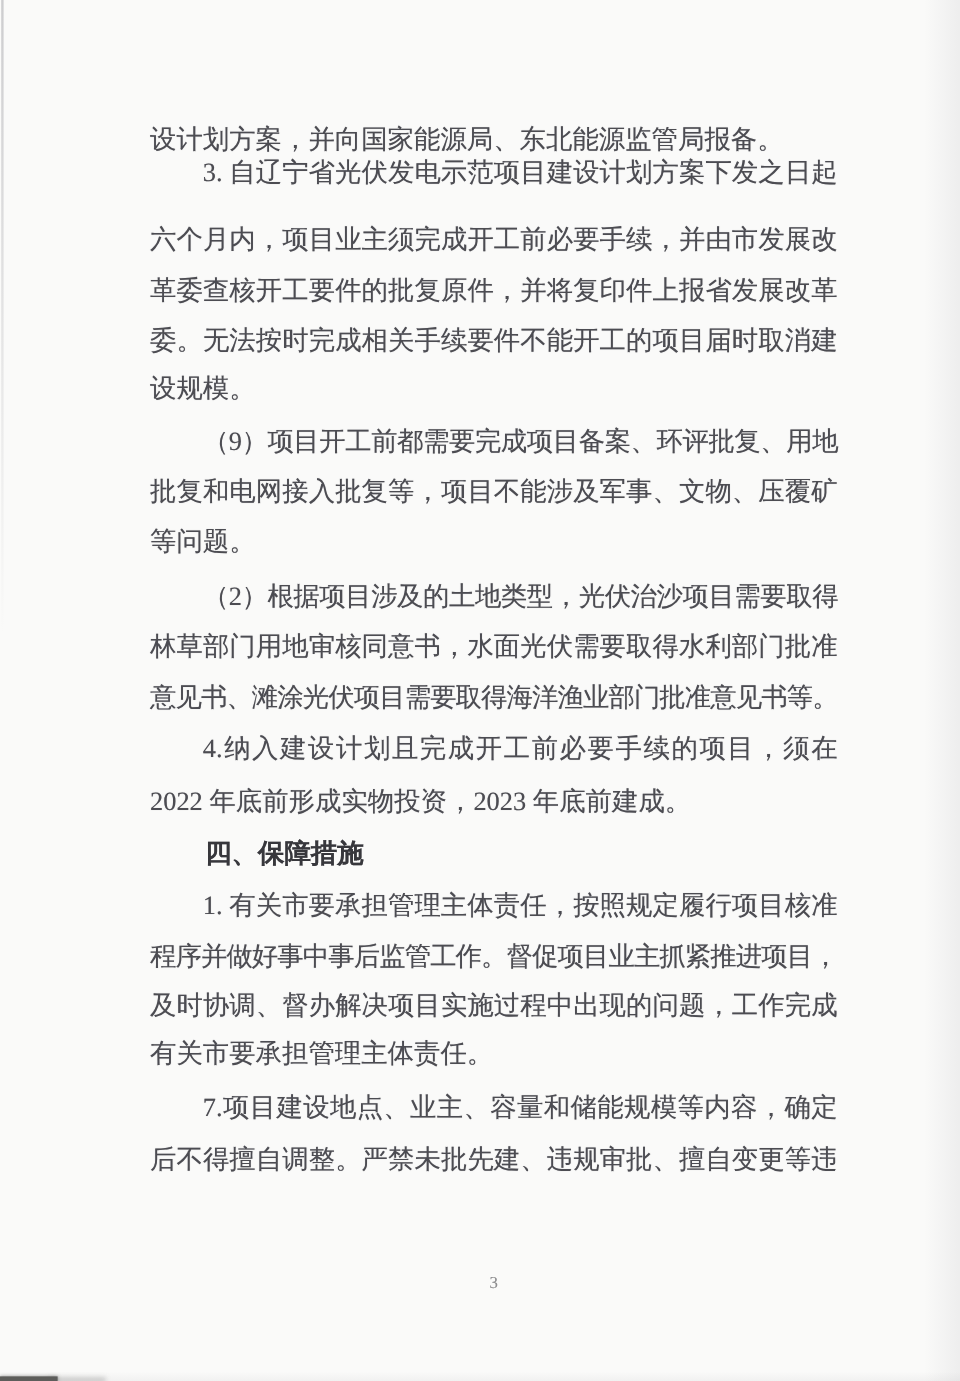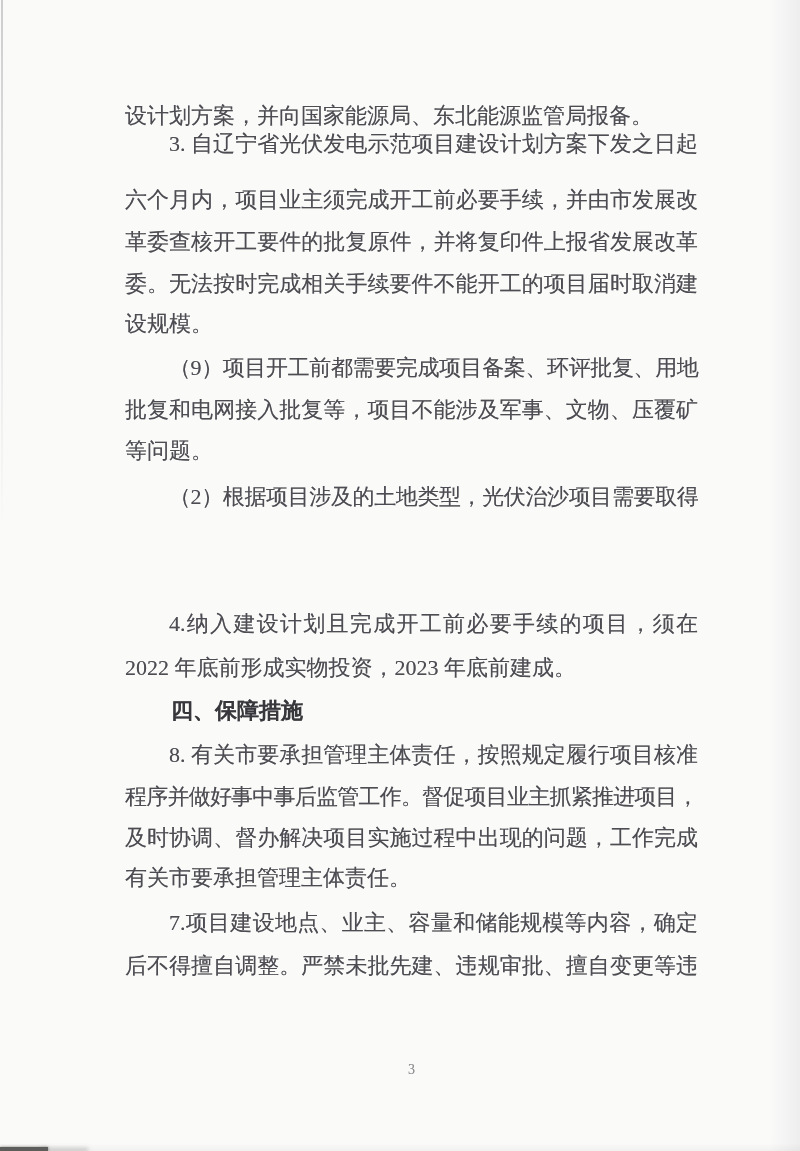--- a/index.html
+++ b/index.html
@@ -109,24 +109,26 @@
   <div class="line end" style="top:101px">设计划方案，并向国家能源局、东北能源监管局报备。</div>
   <div class="line indent" style="top:129px">3. 自辽宁省光伏发电示范项目建设计划方案下发之日起</div>
   <div class="line" style="top:185px">六个月内，项目业主须完成开工前必要手续，并由市发展改</div>
   <div class="line" style="top:227px">革委查核开工要件的批复原件，并将复印件上报省发展改革</div>
   <div class="line" style="top:269px">委。无法按时完成相关手续要件不能开工的项目届时取消建</div>
   <div class="line end" style="top:309px">设规模。</div>
   <div class="line indent tight" style="top:353px">（9）项目开工前都需要完成项目备案、环评批复、用地</div>
   <div class="line" style="top:395px">批复和电网接入批复等，项目不能涉及军事、文物、压覆矿</div>
   <div class="line end" style="top:436px">等问题。</div>
   <div class="line indent tight" style="top:482px">（2）根据项目涉及的土地类型，光伏治沙项目需要取得</div>
+  <div class="line" style="top:524px">林草部门用地审核同意书，水面光伏需要取得水利部门批准</div>
+  <div class="line tight" style="top:566px">意见书、滩涂光伏项目需要取得海洋渔业部门批准意见书等。</div>
   <div class="line indent" style="top:609px">4.纳入建设计划且完成开工前必要手续的项目，须在</div>
   <div class="line end" style="top:653px">2022 年底前形成实物投资，2023 年底前建成。</div>
   <div class="line heading" style="top:696px">四、保障措施</div>
-  <div class="line indent" style="top:740px">8. 有关市要承担管理主体责任，按照规定履行项目核准</div>
+  <div class="line indent" style="top:740px">1. 有关市要承担管理主体责任，按照规定履行项目核准</div>
   <div class="line tight" style="top:782px">程序并做好事中事后监管工作。督促项目业主抓紧推进项目，</div>
   <div class="line" style="top:823px">及时协调、督办解决项目实施过程中出现的问题，工作完成</div>
   <div class="line end" style="top:863px">有关市要承担管理主体责任。</div>
   <div class="line indent" style="top:908px">7.项目建设地点、业主、容量和储能规模等内容，确定</div>
   <div class="line" style="top:951px">后不得擅自调整。严禁未批先建、违规审批、擅自变更等违</div>
 
   <div class="page-number">3</div>
 
 </div>
 

